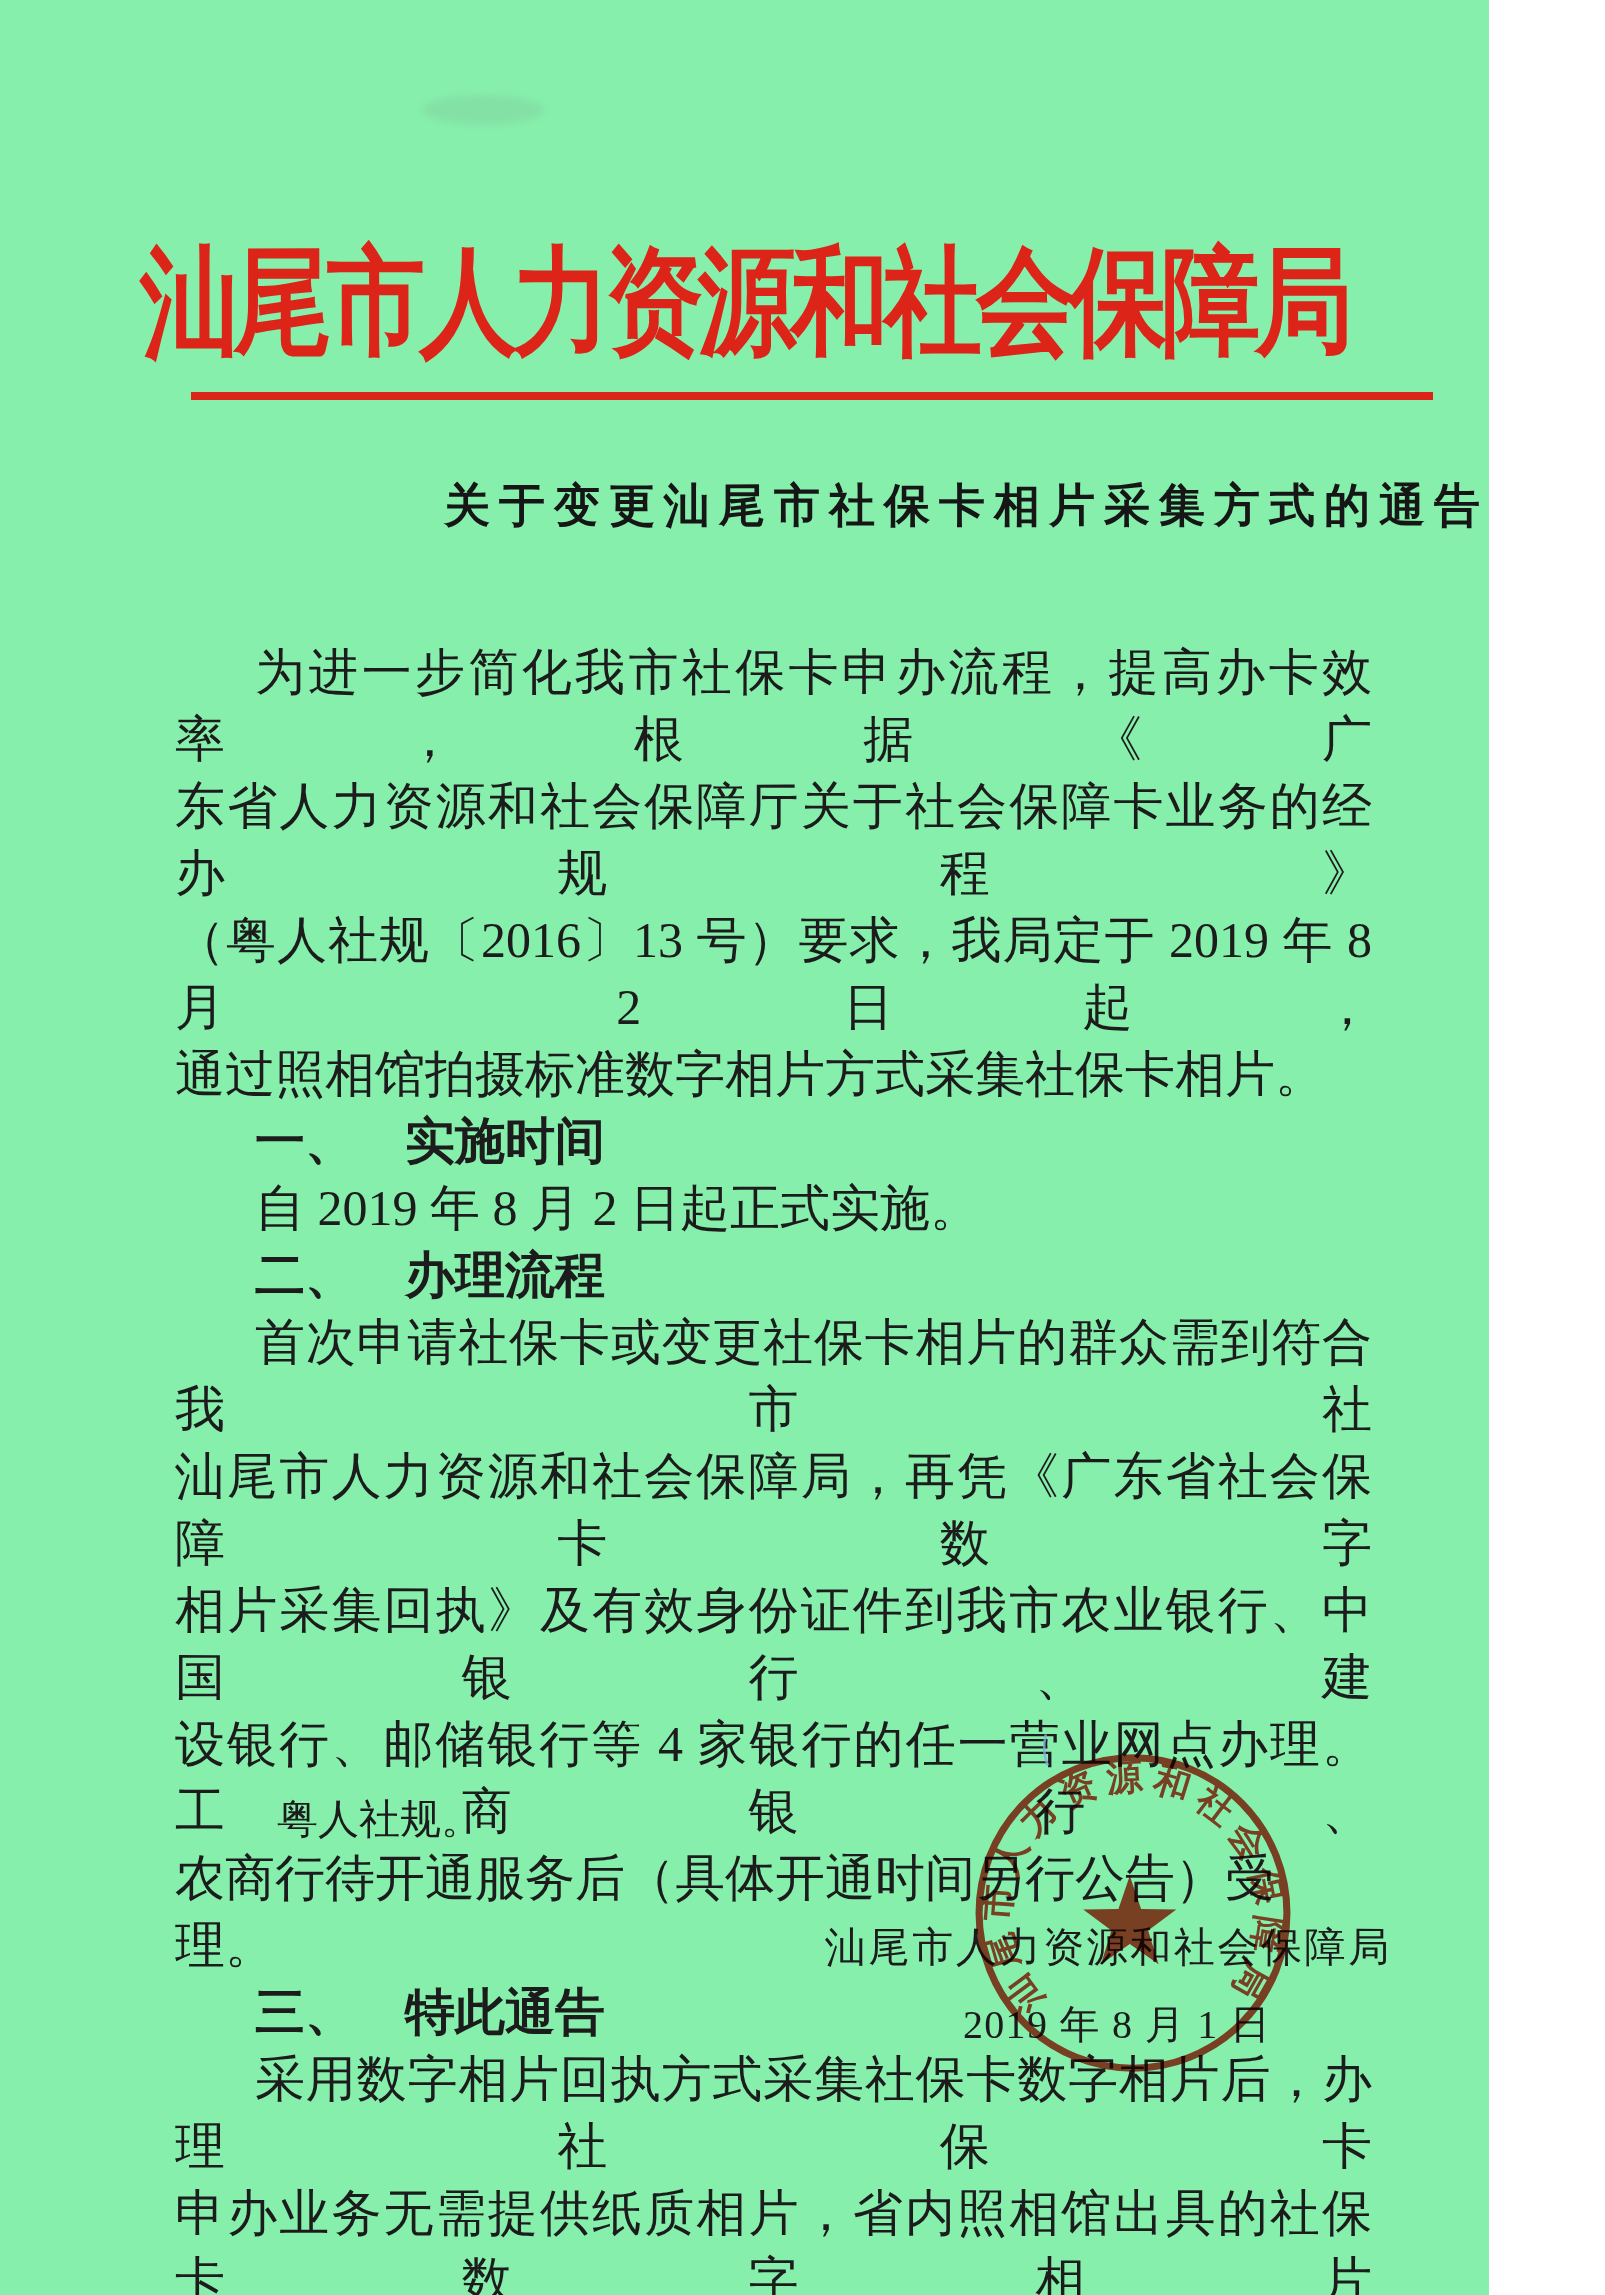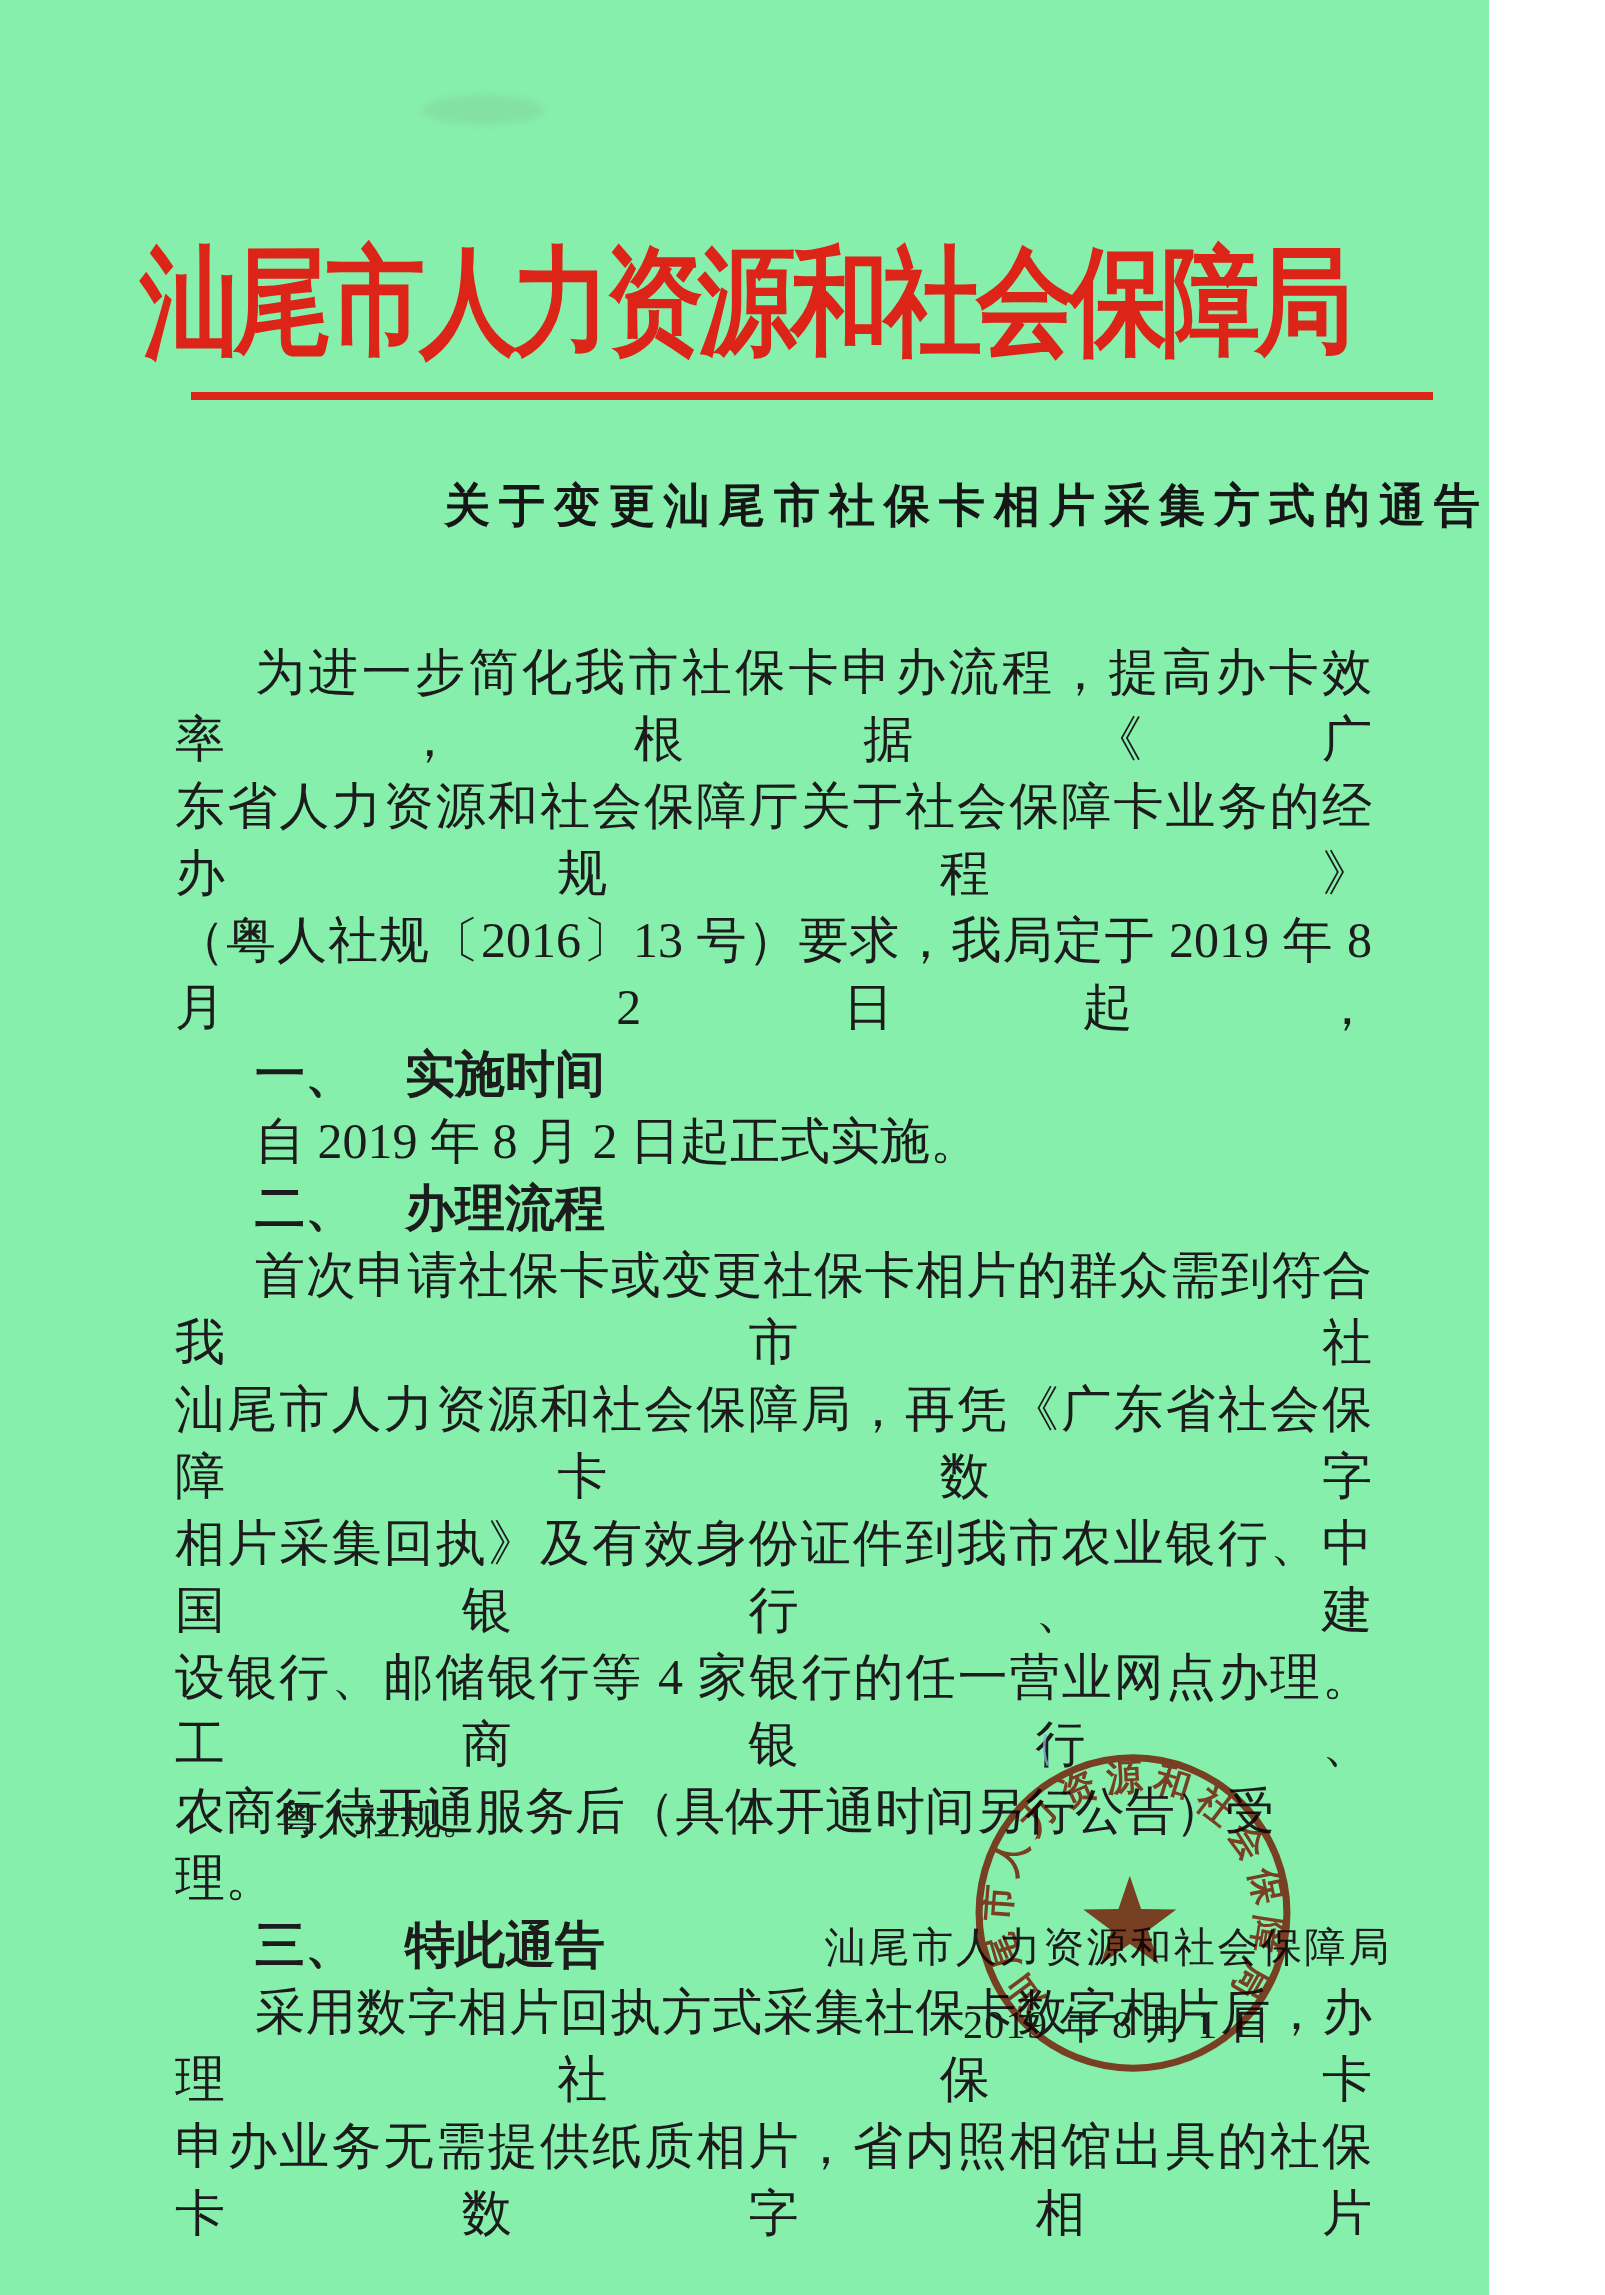--- a/index.html
+++ b/index.html
@@ -83,20 +83,21 @@
   <div class="header-title">汕尾市人力资源和社会保障局</div>
 
   <div class="red-rule"></div>
 
   <div class="notice-title">关于变更汕尾市社保卡相片采集方式的通告</div>
 
   <div class="body-block">
     <div class="bline ind jst">为进一步简化我市社保卡申办流程，提高办卡效率，根据《广</div>
     <div class="bline jst">东省人力资源和社会保障厅关于社会保障卡业务的经办规程》</div>
     <div class="bline jst">（粤人社规〔2016〕13 号）要求，我局定于 2019 年 8 月 2 日起，</div>
+    <div class="bline">通过照相馆拍摄标准数字相片方式采集社保卡相片。</div>
     <div class="bline ind hd">一、　实施时间</div>
     <div class="bline ind">自 2019 年 8 月 2 日起正式实施。</div>
     <div class="bline ind hd">二、　办理流程</div>
     <div class="bline ind jst">首次申请社保卡或变更社保卡相片的群众需到符合我市社</div>
     <div class="bline jst">汕尾市人力资源和社会保障局，再凭《广东省社会保障卡数字</div>
     <div class="bline jst">相片采集回执》及有效身份证件到我市农业银行、中国银行、建</div>
     <div class="bline jst">设银行、邮储银行等 4 家银行的任一营业网点办理。工商银行、</div>
     <div class="bline">农商行待开通服务后（具体开通时间另行公告）受理。</div>
     <div class="bline ind hd">三、　特此通告</div>
     <div class="bline ind jst">采用数字相片回执方式采集社保卡数字相片后，办理社保卡</div>

